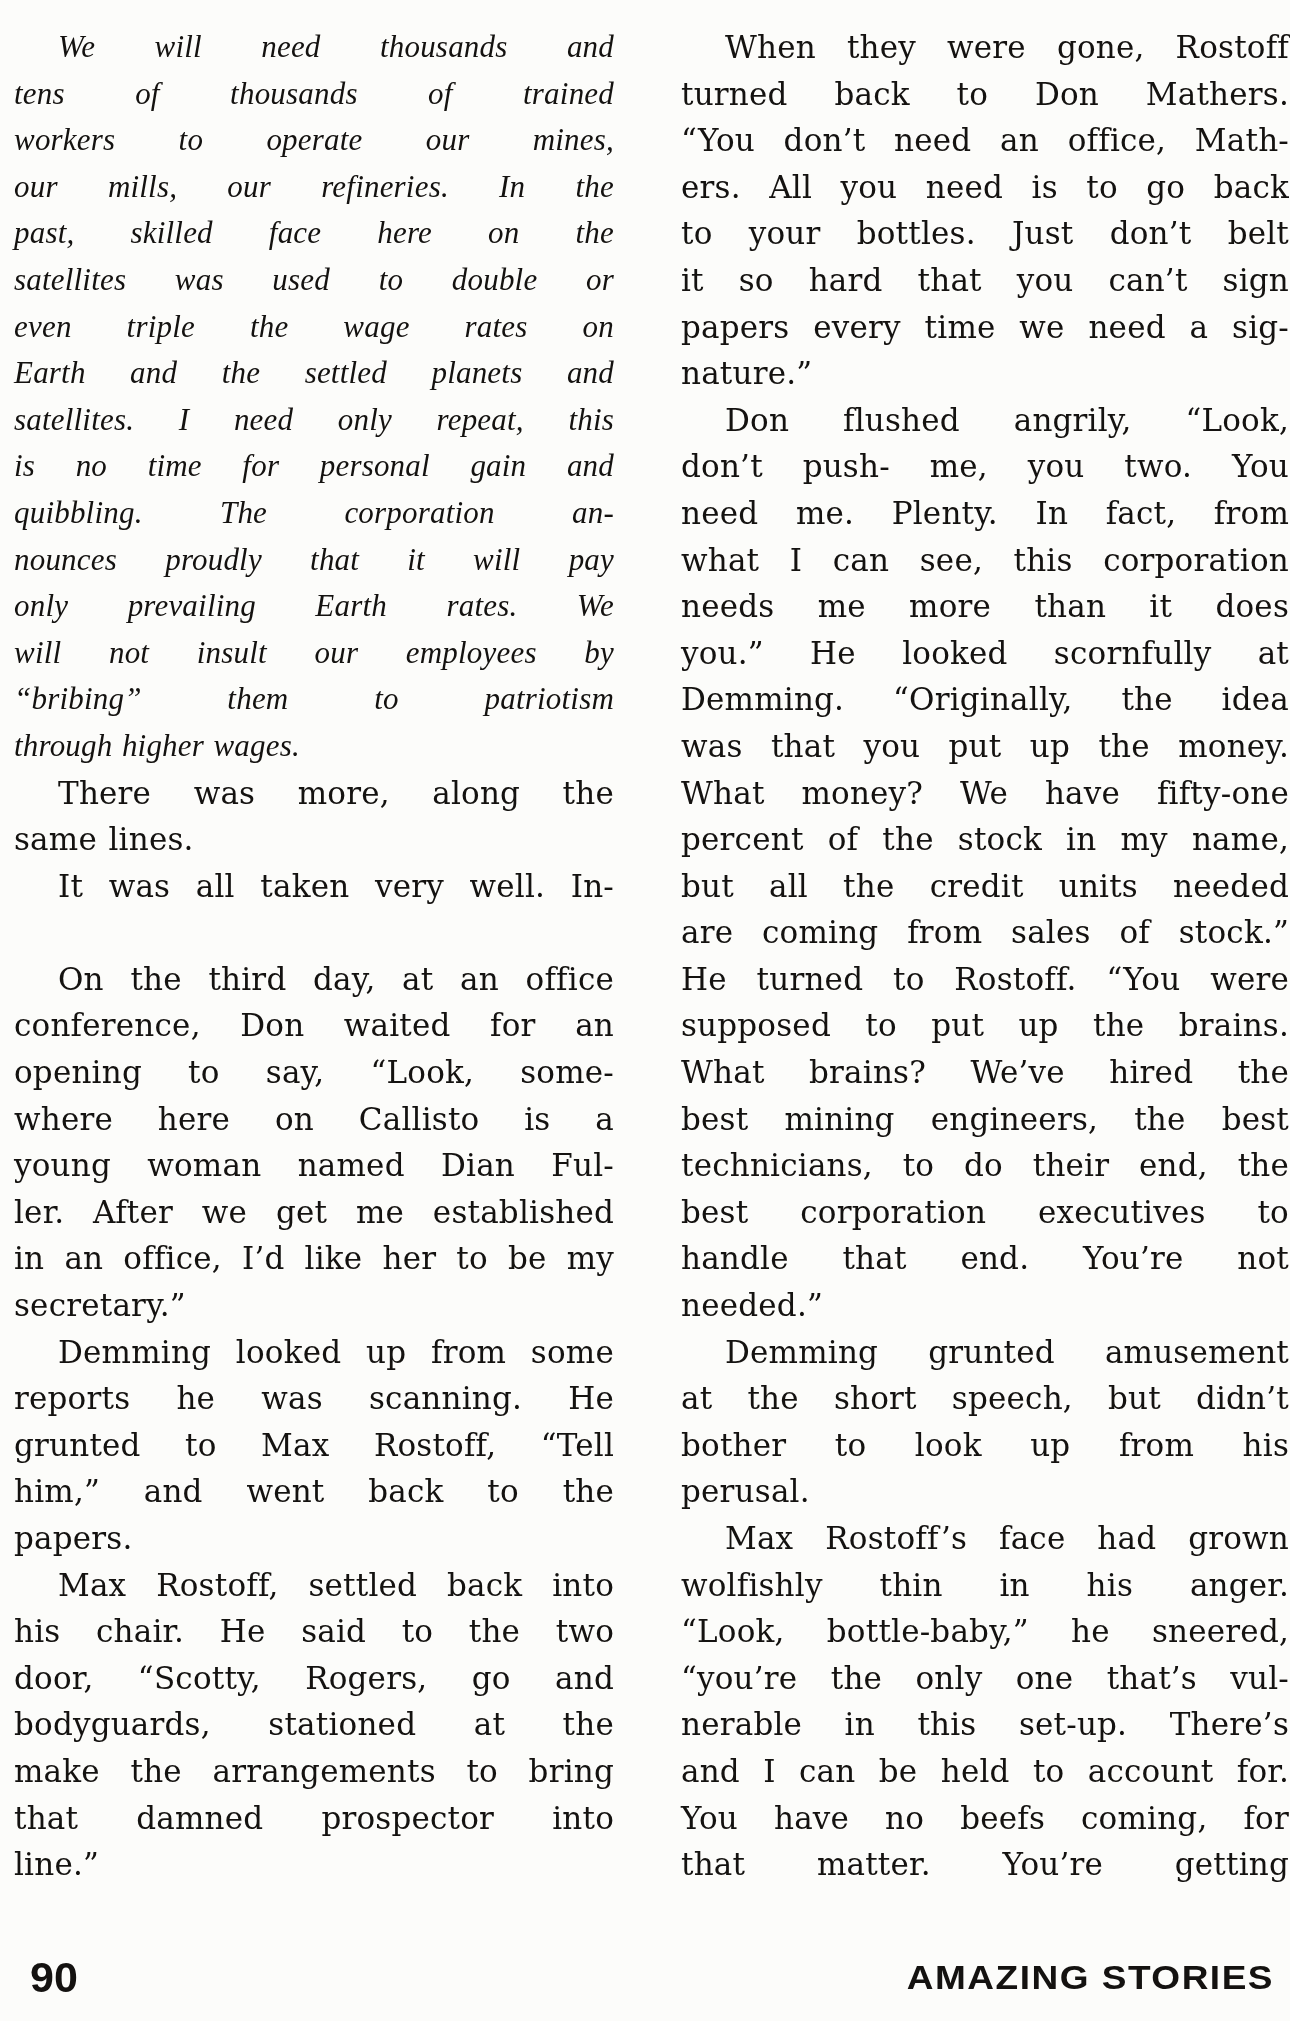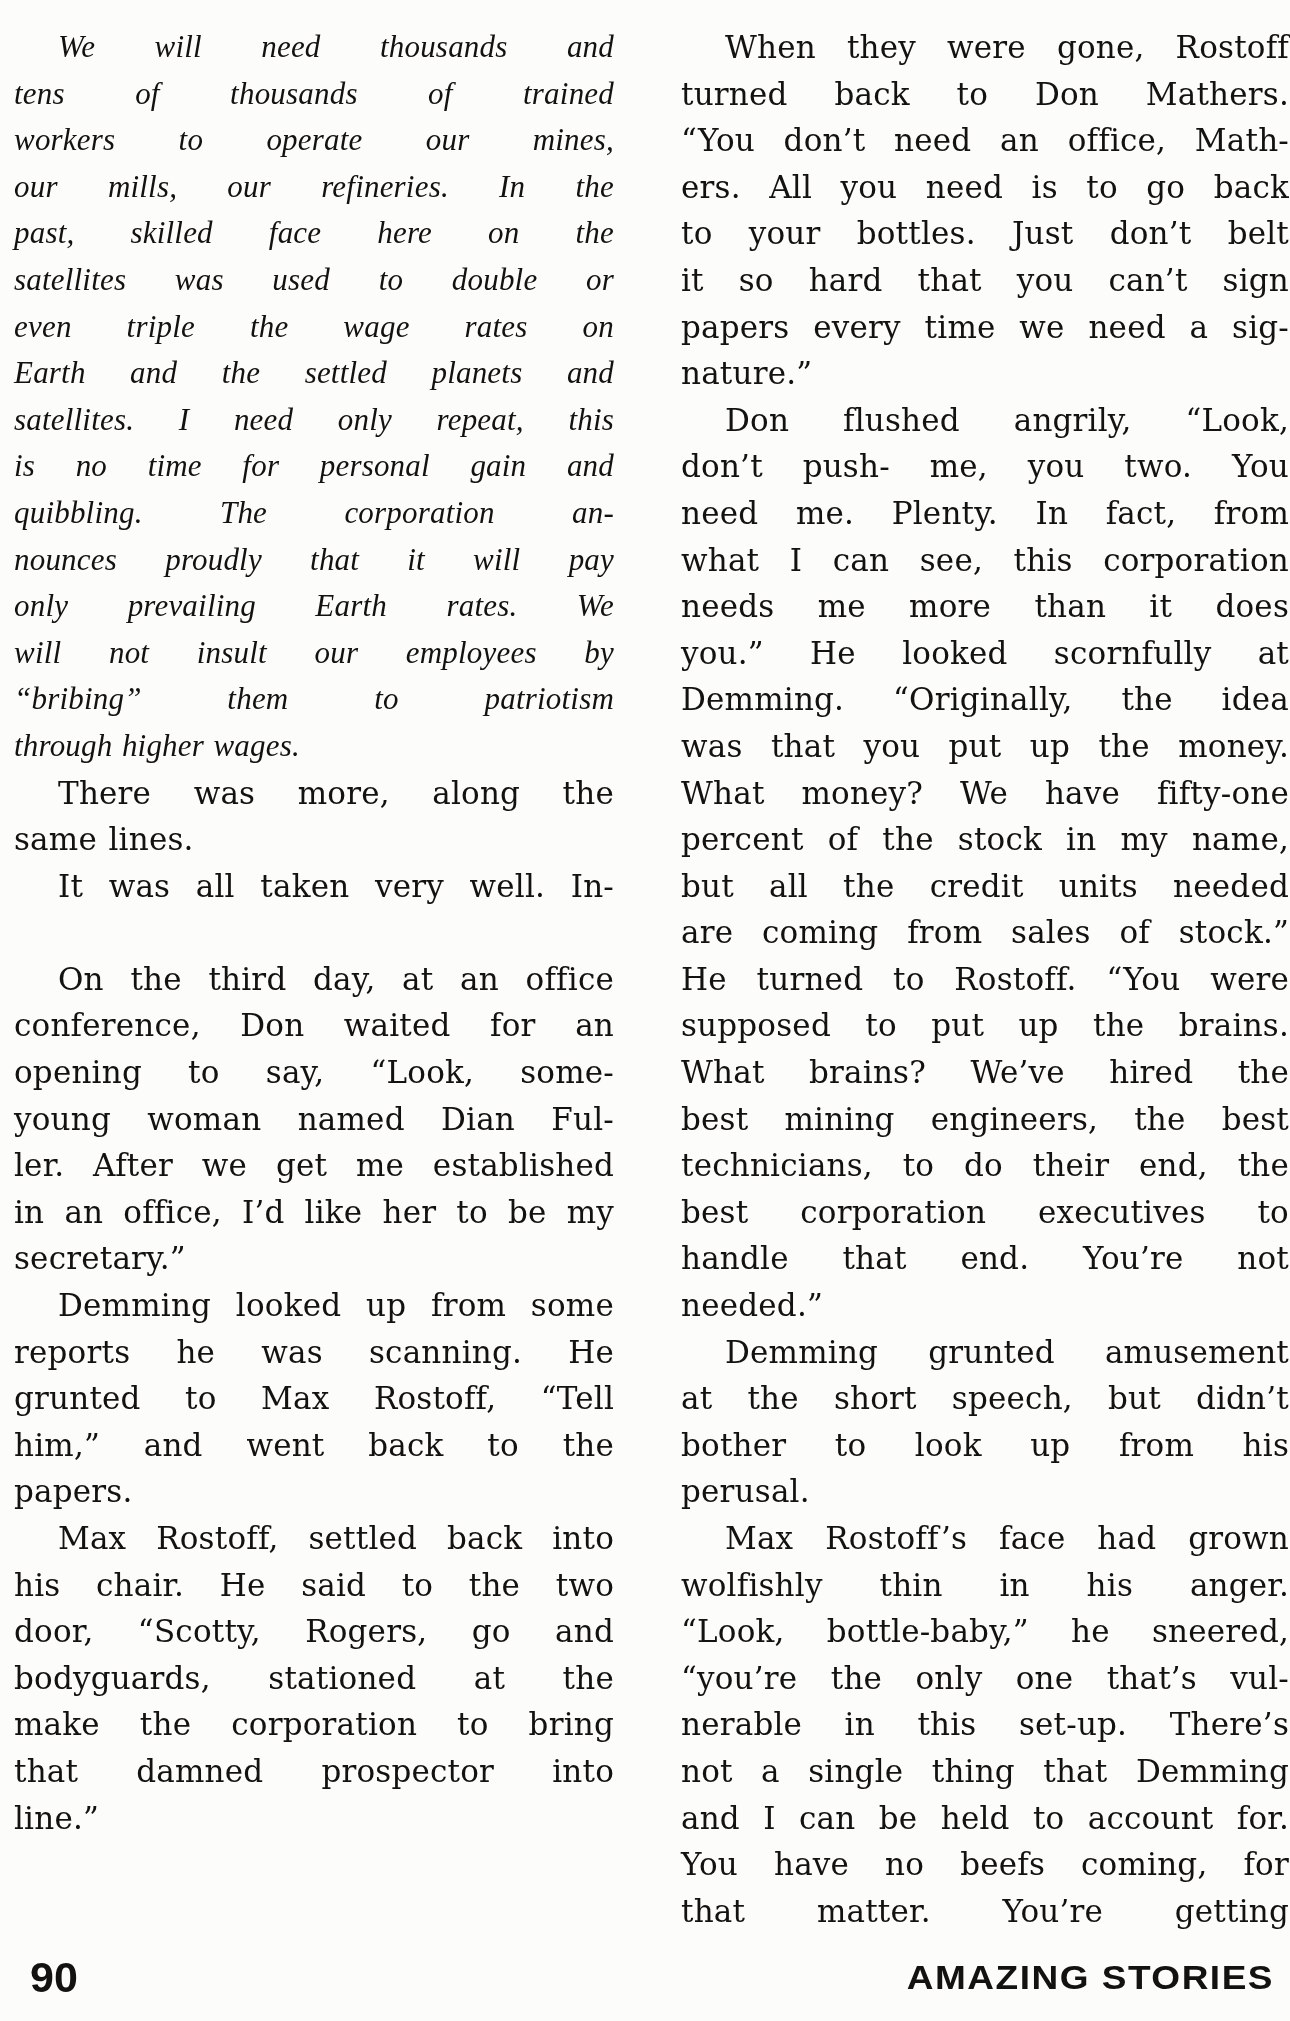--- a/index.html
+++ b/index.html
@@ -56,34 +56,35 @@
       <div class="line italic">will not insult our employees by</div>
       <div class="line italic">“bribing” them to patriotism</div>
       <div class="line italic last">through higher wages.</div>
       <div class="line indent">There was more, along the</div>
       <div class="line last">same lines.</div>
       <div class="line indent">It was all taken very well. In-</div>
       <div class="spacer"></div>
       <div class="line indent">On the third day, at an office</div>
       <div class="line">conference, Don waited for an</div>
       <div class="line">opening to say, “Look, some-</div>
+      <div class="line">where here on Callisto is a</div>
       <div class="line">young woman named Dian Ful-</div>
       <div class="line">ler. After we get me established</div>
       <div class="line">in an office, I’d like her to be my</div>
       <div class="line last">secretary.”</div>
       <div class="line indent">Demming looked up from some</div>
       <div class="line">reports he was scanning. He</div>
       <div class="line">grunted to Max Rostoff, “Tell</div>
       <div class="line">him,” and went back to the</div>
       <div class="line last">papers.</div>
       <div class="line indent">Max Rostoff, settled back into</div>
       <div class="line">his chair. He said to the two</div>
       <div class="line">door, “Scotty, Rogers, go and</div>
       <div class="line">bodyguards, stationed at the</div>
-      <div class="line">make the corporation to bring</div>
+      <div class="line">make the arrangements to bring</div>
       <div class="line">that damned prospector into</div>
       <div class="line last">line.”</div>
     </div>
   <div class="column right">
       <div class="line indent">When they were gone, Rostoff</div>
       <div class="line">turned back to Don Mathers.</div>
       <div class="line">“You don’t need an office, Math-</div>
       <div class="line">ers. All you need is to go back</div>
       <div class="line">to your bottles. Just don’t belt</div>
       <div class="line">it so hard that you can’t sign</div>
@@ -111,20 +112,19 @@
       <div class="line last">needed.”</div>
       <div class="line indent">Demming grunted amusement</div>
       <div class="line">at the short speech, but didn’t</div>
       <div class="line">bother to look up from his</div>
       <div class="line last">perusal.</div>
       <div class="line indent">Max Rostoff’s face had grown</div>
       <div class="line">wolfishly thin in his anger.</div>
       <div class="line">“Look, bottle-baby,” he sneered,</div>
       <div class="line">“you’re the only one that’s vul-</div>
       <div class="line">nerable in this set-up. There’s</div>
-      <div class="line">not a single thing that Demming</div>
       <div class="line">and I can be held to account for.</div>
       <div class="line">You have no beefs coming, for</div>
       <div class="line">that matter. You’re getting</div>
     </div>
   <div class="footer-page-number">90</div>
   <div class="footer-title">AMAZING STORIES</div>
 </div>
 
 </body></html>

